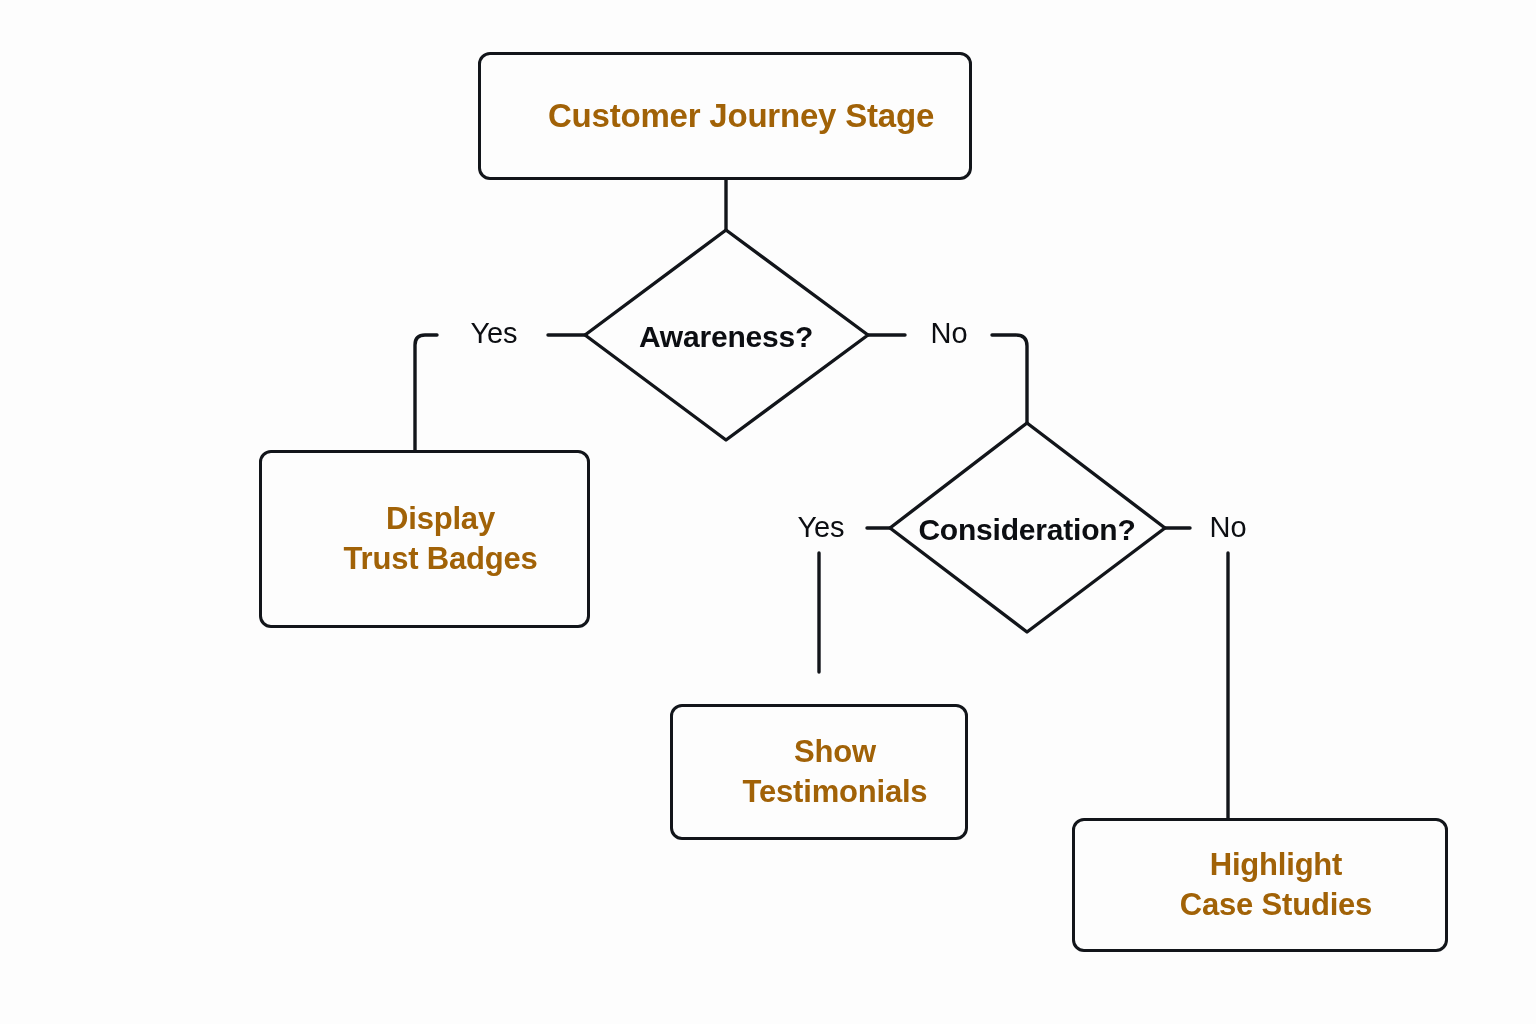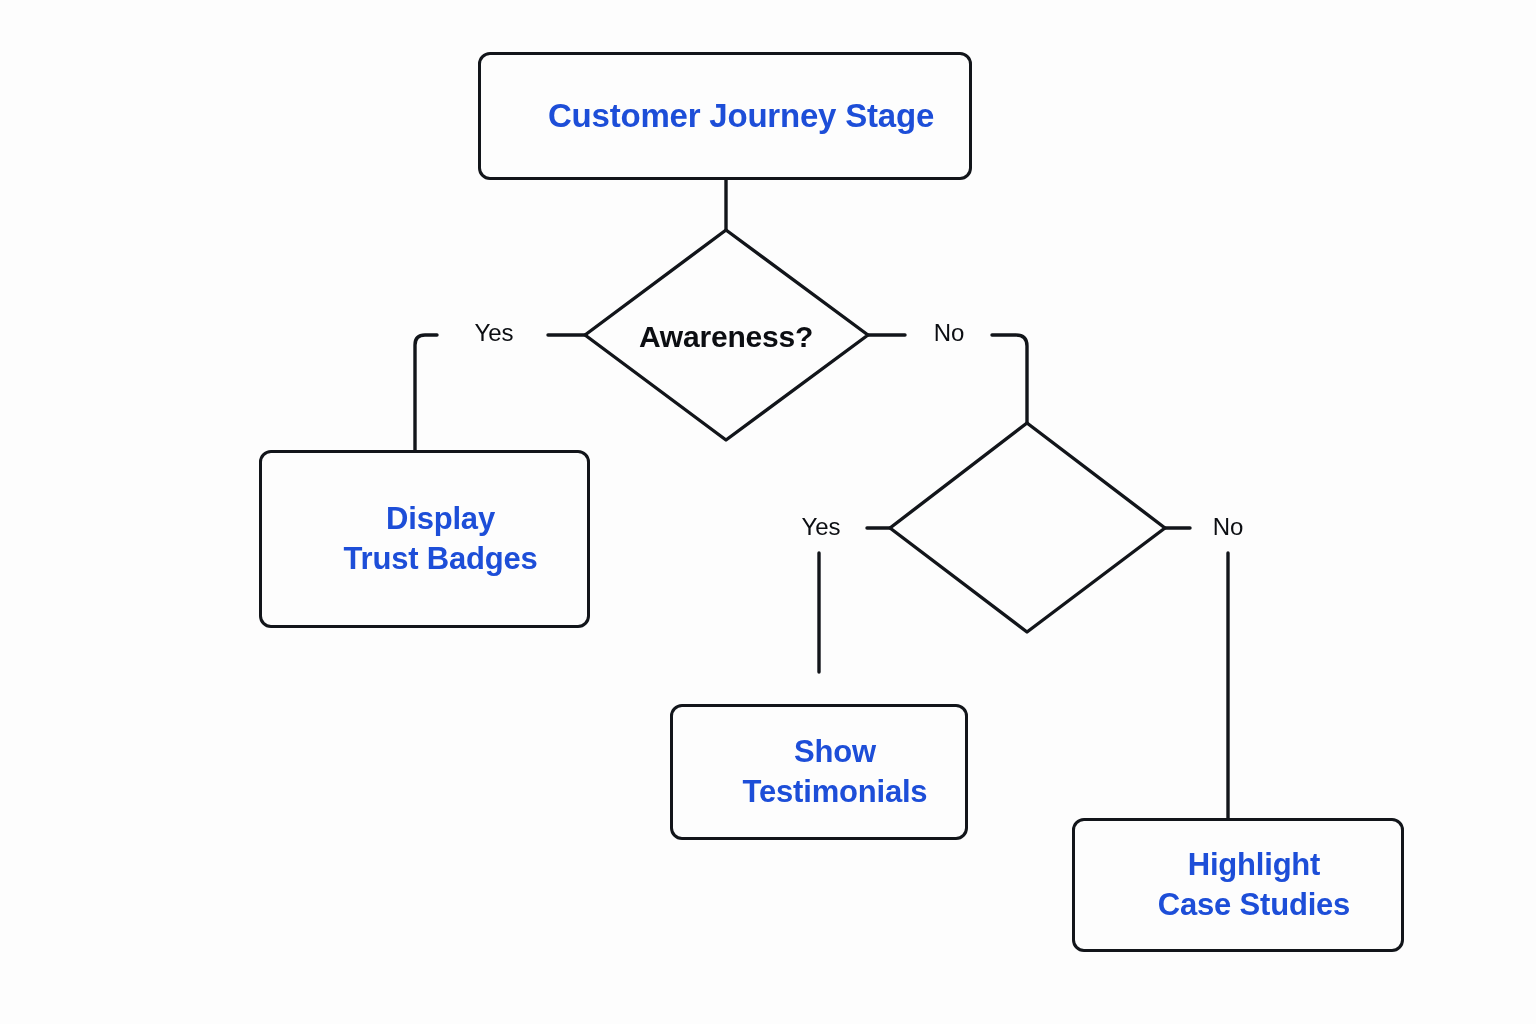--- a/index.html
+++ b/index.html
@@ -29,21 +29,21 @@
   .node {
     position: absolute;
     box-sizing: border-box;
     background: #fdfdfd;
     border: 3px solid #12151a;
     border-radius: 12px;
     display: flex;
     align-items: center;
     justify-content: center;
     text-align: center;
-    color: #1d4ed8;
+    color: #a16207;
     font-weight: 700;
     line-height: 1.28;
     white-space: pre-line;
     letter-spacing: -0.2px;
     padding-left: 32px;
   }
   .node.root {
     font-size: 33px;
   }
   .node.action {
@@ -56,21 +56,21 @@
     font-weight: 600;
     letter-spacing: -0.2px;
     white-space: nowrap;
     transform: translate(-50%, -50%);
     text-align: right;
     pointer-events: none;
   }
   .edge-label {
     position: absolute;
     color: #0c0e12;
-    font-size: 24px;
+    font-size: 29px;
     font-weight: 500;
     letter-spacing: -0.1px;
     white-space: nowrap;
     transform: translate(-50%, -50%);
     background: #fdfdfd;
     padding: 0 4px;
   }
 </style>
 </head>
 <body>
@@ -101,37 +101,38 @@
 
     <path d="M 1027,423 L 1165,528 L 1027,632 L 890,528 Z"></path>
   </svg>
 
   <div class="node root" style="left:478px; top:52px; width:494px; height:128px;">
     <span>Customer Journey Stage</span>
   </div>
 
   <div class="diamond-label" style="left:726px; top:337px;">Awareness?</div>
 
+  <div class="diamond-label" style="left:1027px; top:530px;">Consideration?</div>
 
   <div class="edge-label" style="left:494px; top:333px;">Yes</div>
 
   <div class="edge-label" style="left:949px; top:333px;">No</div>
 
   <div class="edge-label" style="left:821px; top:527px;">Yes</div>
 
   <div class="edge-label" style="left:1228px; top:527px;">No</div>
 
   <div class="node action" style="left:259px; top:450px; width:331px; height:178px;">
     <span>Display
 Trust Badges</span>
   </div>
 
   <div class="node action" style="left:670px; top:672px; width:298px; height:136px;margin-top:32px;">
     <span>Show
 Testimonials</span>
   </div>
 
-  <div class="node action" style="left:1072px; top:818px; width:332px; height:134px;">
+  <div class="node action" style="left:1072px; top:818px; width:376px; height:134px;">
     <span>Highlight
 Case Studies</span>
   </div>
 
 </div>
 
 </body></html>

